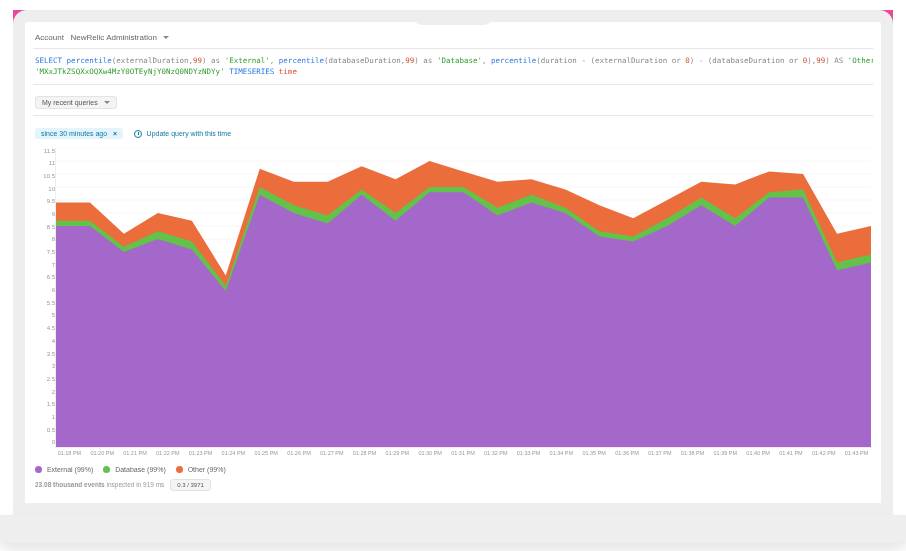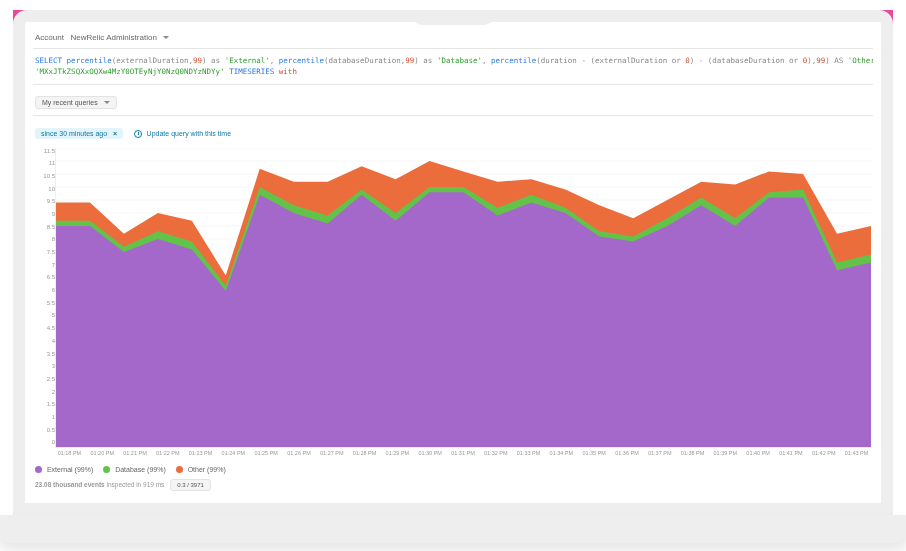--- a/index.html
+++ b/index.html
@@ -50,21 +50,21 @@
 
     <div class="acct">
       <span>Account</span>
       &nbsp;
       <span>NewRelic Administration</span>
       <span class="caret"></span>
     </div>
 
     <div class="query">
       <div id="qline1"><span class="kw">SELECT </span><span class="fn">percentile</span><span class="op">(externalDuration,</span><span class="num">99</span><span class="op">) as </span><span class="str">'External'</span><span class="op">, </span><span class="fn">percentile</span><span class="op">(databaseDuration,</span><span class="num">99</span><span class="op">) as </span><span class="str">'Database'</span><span class="op">, </span><span class="fn">percentile</span><span class="op">(duration - (externalDuration or </span><span class="num">0</span><span class="op">) - (databaseDuration or </span><span class="num">0</span><span class="op">),</span><span class="num">99</span><span class="op">) AS </span><span class="str">'Other'</span></div>
-      <div id="qline2"><span class="str">'MXxJTkZSQXxOQXw4MzY0OTEyNjY0NzQ0NDYzNDYy'</span><span class="op"> </span><span class="kw">TIMESERIES</span><span class="op"> </span><span class="lit">with</span></div>
+      <div id="qline2"><span class="str">'MXxJTkZSQXxOQXw4MzY0OTEyNjY0NzQ0NDYzNDYy'</span><span class="op"> </span><span class="kw">TIMESERIES</span><span class="op"> </span><span class="lit">time</span></div>
     </div>
 
     <div class="btnrow">
       <span class="pill">
         <span>My recent queries</span>
         <span class="caret"></span>
       </span>
     </div>
 
     <div class="row2">

